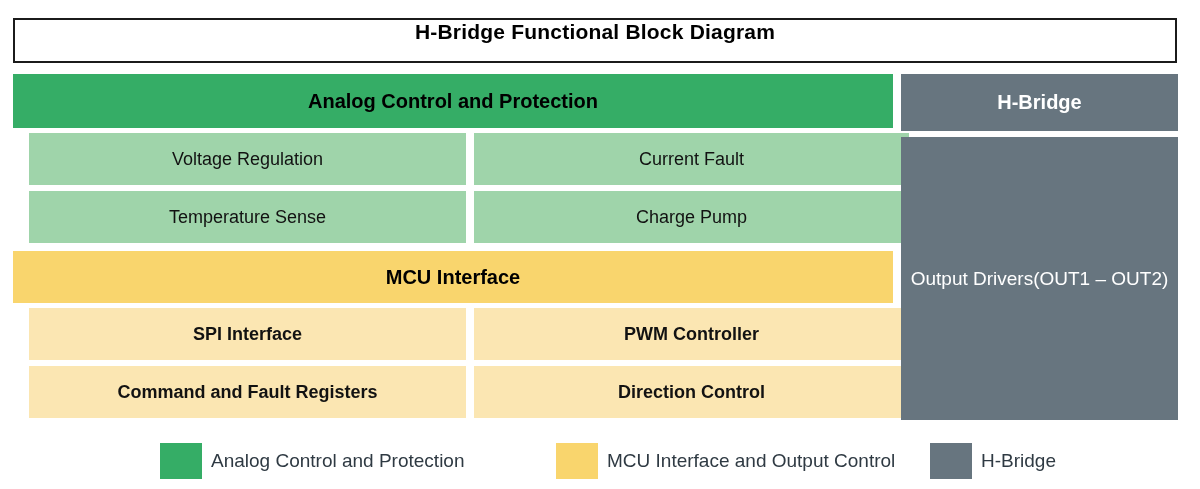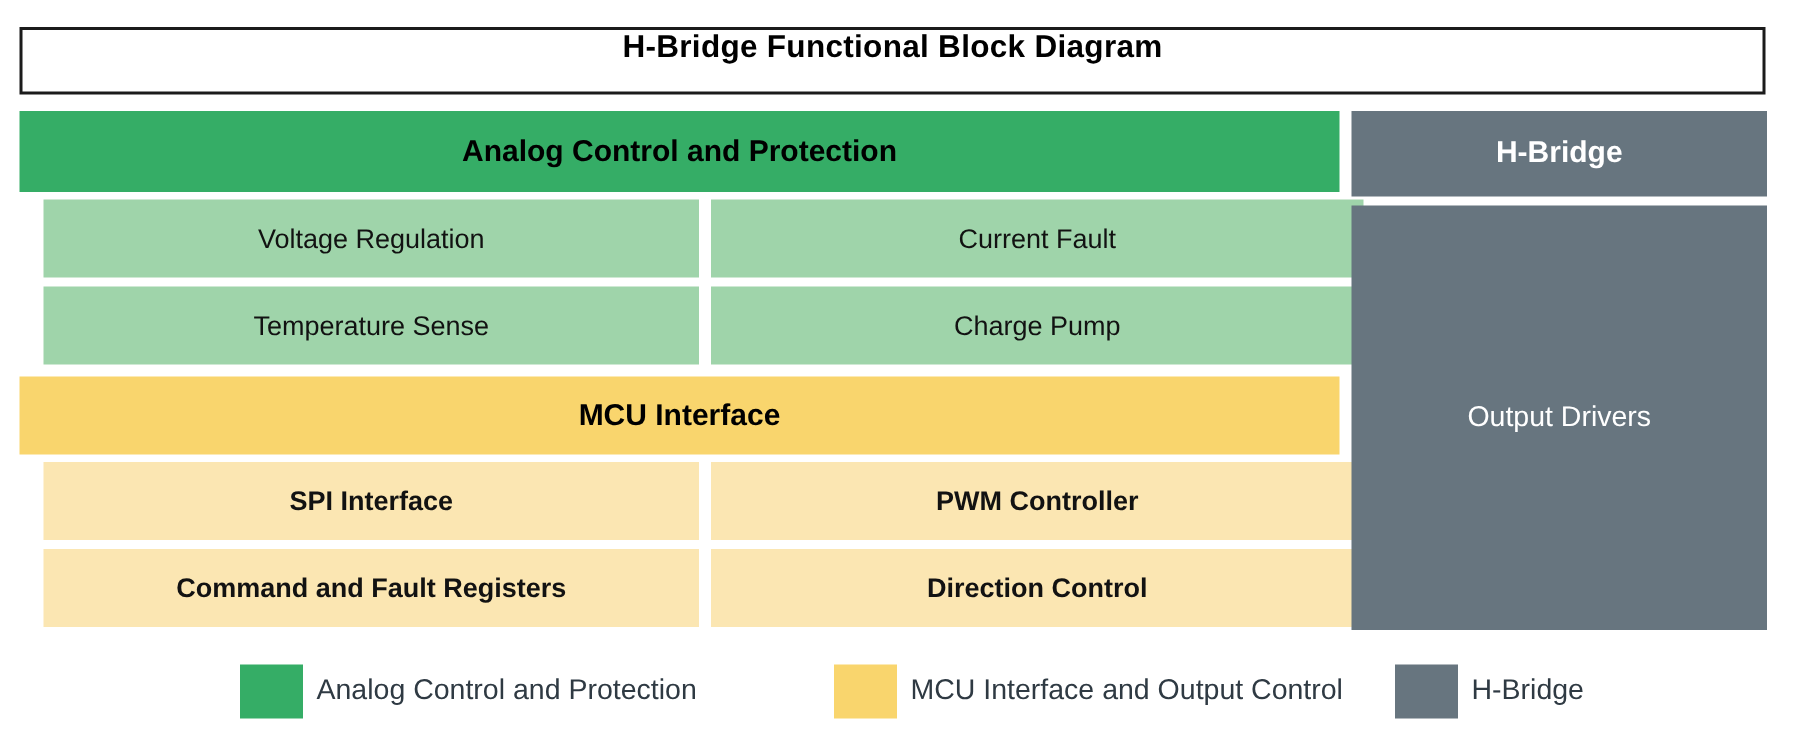--- a/index.html
+++ b/index.html
@@ -219,20 +219,21 @@
       <div class="cell cell-left tint-yellow">Command and Fault Registers</div>
       <div class="cell cell-right tint-yellow">Direction Control</div>
     </div>
 
   </div>
 
   <div class="right-col">
     <div class="hbridge-header">H-Bridge</div>
     <div class="hbridge-body">
       <span>Output Drivers</span>
+      <span>(OUT1 – OUT2)</span>
     </div>
   </div>
 
   <div class="legend">
 
     <div class="legend-item legend-1">
       <span class="legend-swatch" style="background:#35ad66;"></span>
       <span class="legend-label">Analog Control and Protection</span>
     </div>
 

